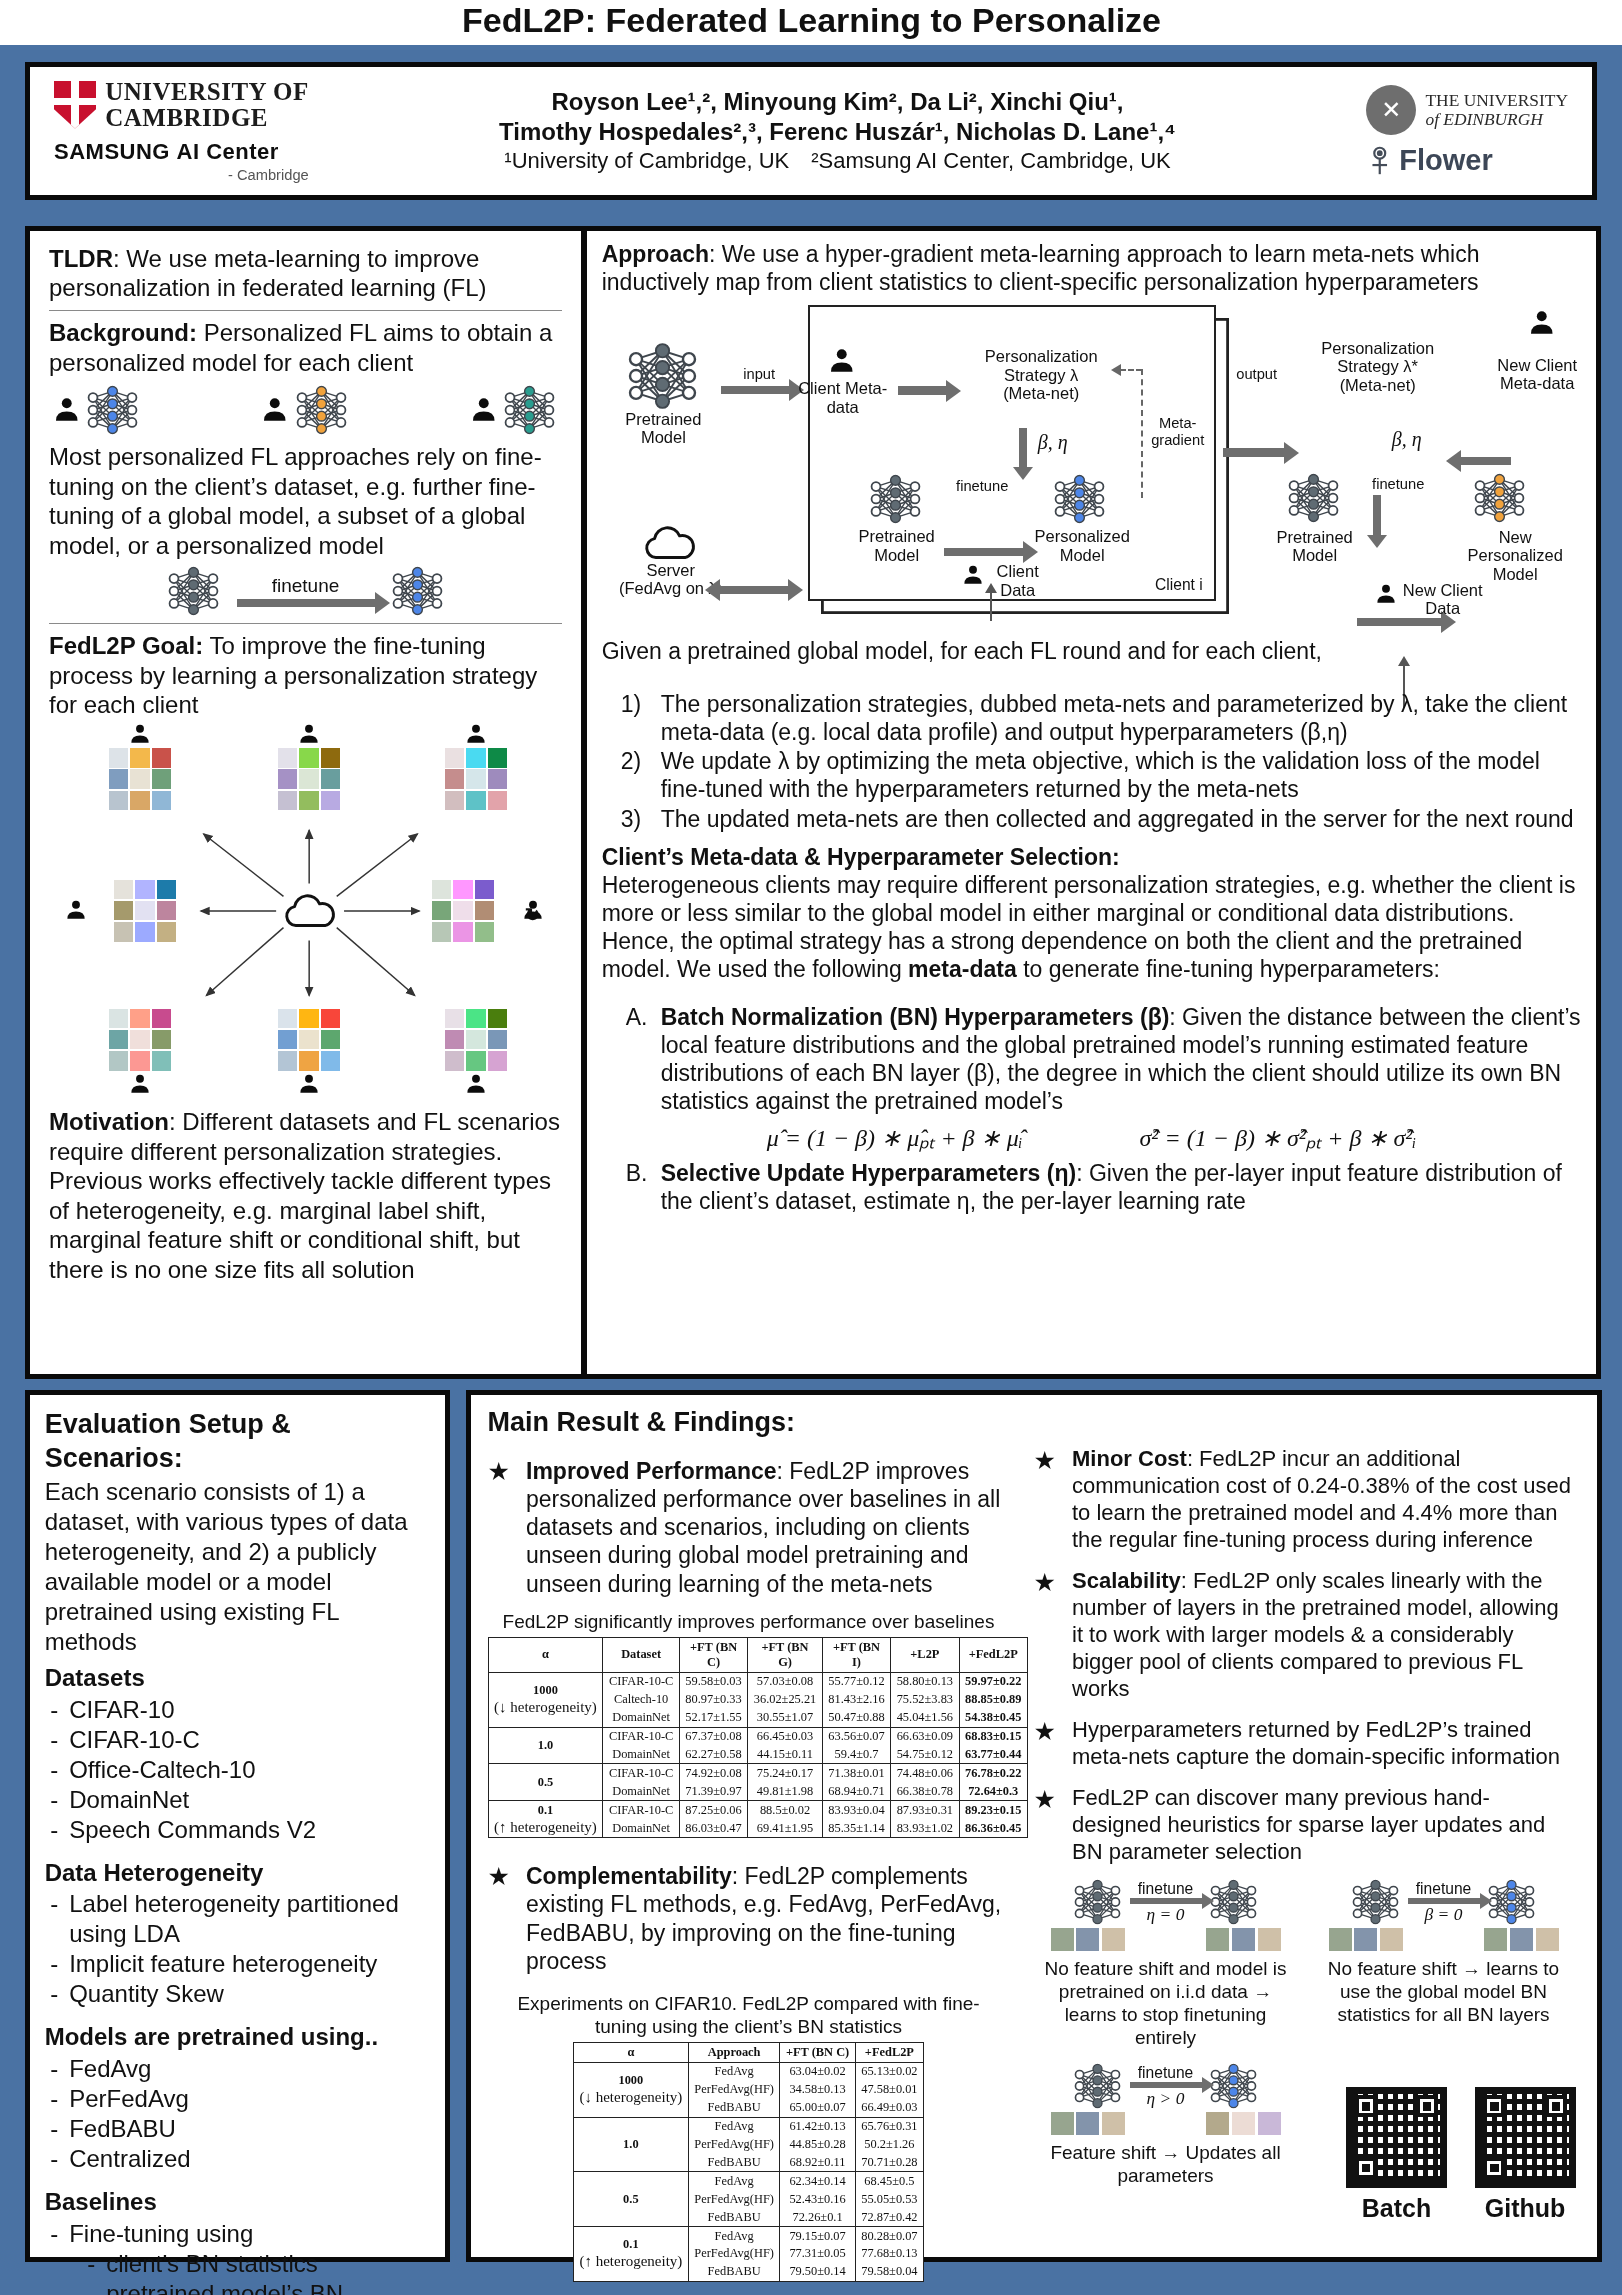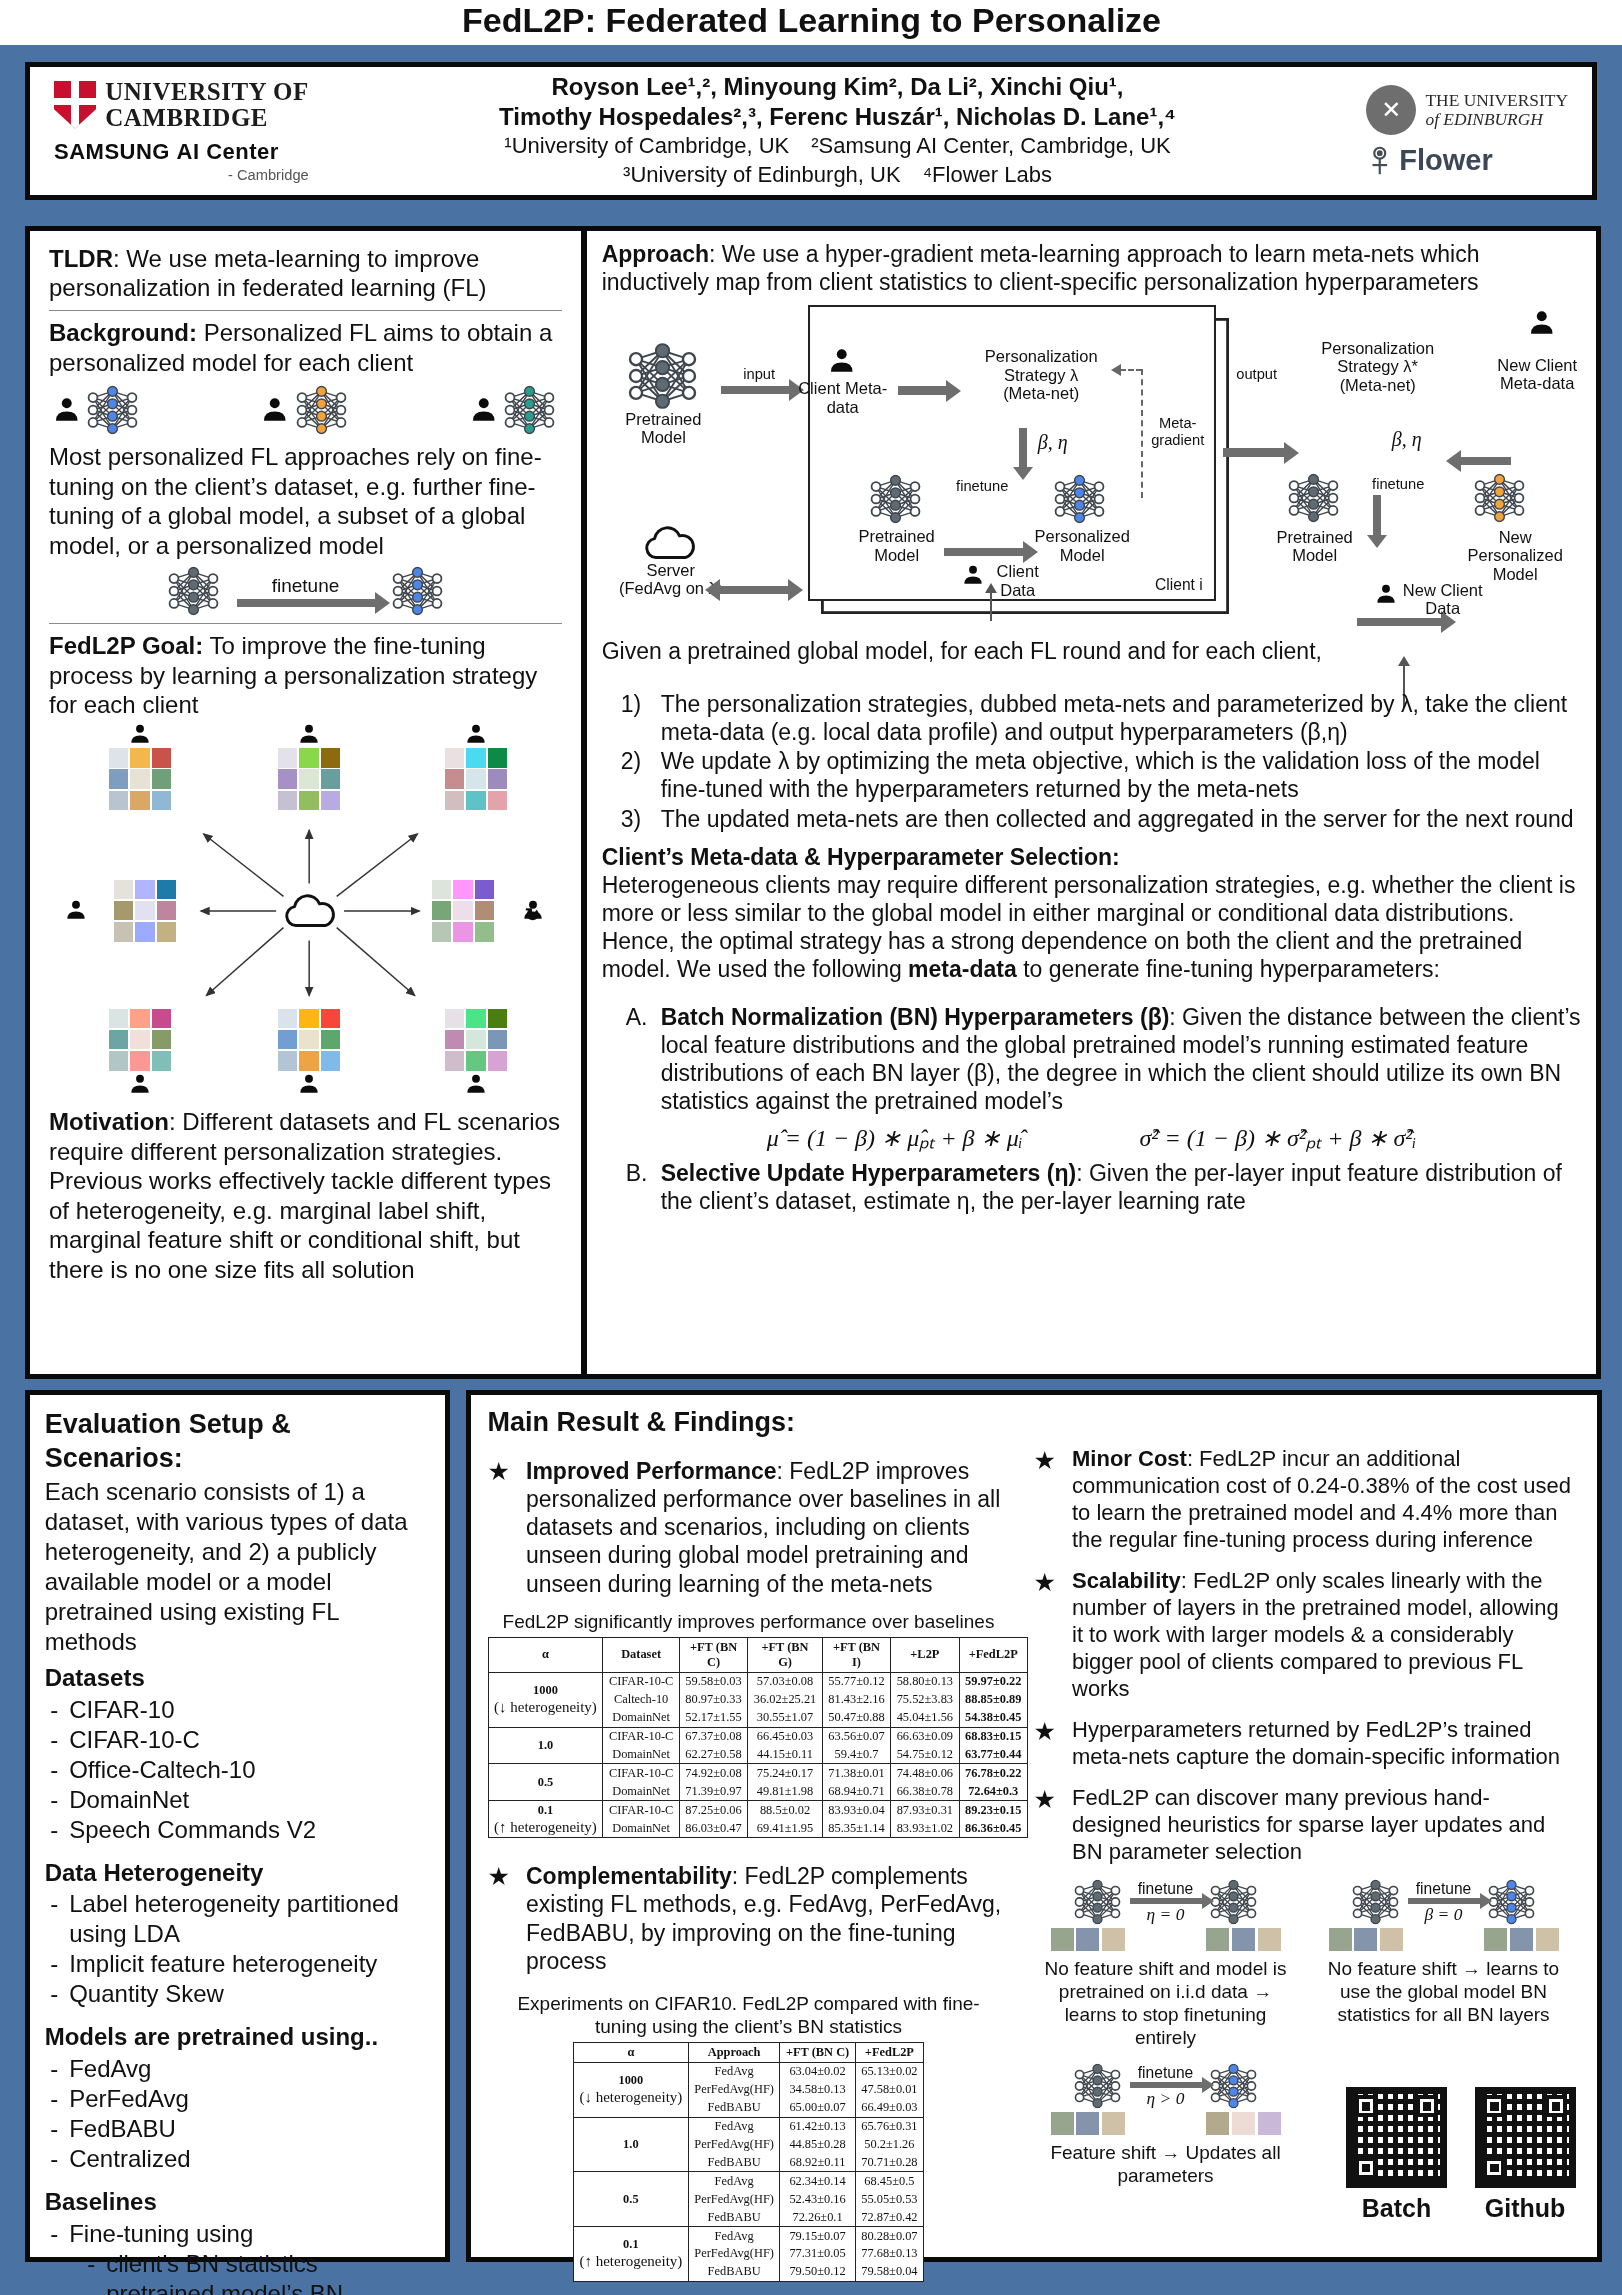--- a/index.html
+++ b/index.html
@@ -214,21 +214,20 @@
     <div>
       <div class="sam-line"><span class="b">SAMSUNG</span>
         <span class="b">AI Center</span></div>
       <div class="sam-sub">- Cambridge</div>
     </div>
   </div>
   <div class="center-auth">
     <div class="auth-line">Royson Lee¹,², Minyoung Kim², Da Li², Xinchi Qiu¹,</div>
     <div class="auth-line">Timothy Hospedales²,³, Ferenc Huszár¹, Nicholas D. Lane¹,⁴</div>
     <div class="affil-line">¹University of Cambridge, UK ²Samsung AI Center, Cambridge, UK</div>
-    <div class="affil-line">³University of Edinburgh, UK ⁴Flower Labs</div>
   </div>
   <div class="logo-col">
     <div class="edin-row">
       <div class="crest">✕</div>
       <div class="edin-text">
         <div>THE UNIVERSITY</div>
         <div class="math">of EDINBURGH</div>
       </div>
     </div>
     <div class="flower-row">
@@ -815,21 +814,21 @@
                 <td>79.15±0.07</td>
                 <td>80.28±0.07</td>
               </tr>
               <tr>
                 <td>PerFedAvg(HF)</td>
                 <td>77.31±0.05</td>
                 <td>77.68±0.13</td>
               </tr>
               <tr>
                 <td>FedBABU</td>
-                <td>79.50±0.12</td>
+                <td>79.50±0.14</td>
                 <td>79.58±0.04</td>
               </tr>
             </tbody>
           </table>
         </div>
     </div>
     <div class="res-right">
       <div class="finding" style="margin-top:3.7px">
         <span class="star">★</span>
         <div><span class="b">Minor Cost</span><span>: FedL2P incur an additional communication cost of 0.24-0.38% of the cost used to learn the pretrained model and 4.4% more than the regular fine-tuning process during inference</span></div>

